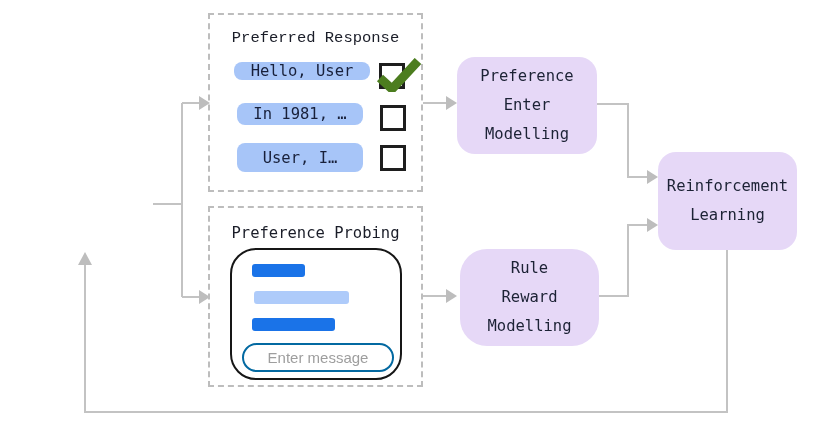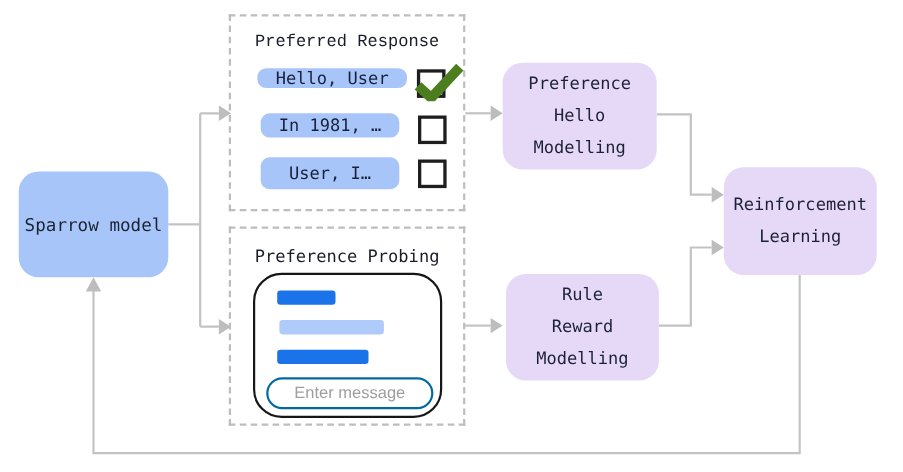--- a/index.html
+++ b/index.html
@@ -25,21 +25,21 @@
     text-align: center;
     border-radius: 18px;
     font-size: 15.5px;
     line-height: 29px;
     white-space: pre-line;
   }
   .box.blue  { background: #a7c5f8; }
   .box.purple{ background: #e6d8f7; }
   .sparrow-box { left: 17px; top: 156px; width: 136px; height: 96px; font-size: 16px; }
   .preference-box { left: 457px; top: 57px;  width: 140px; height: 97px; }
-  .rule-box       { left: 460px; top: 249px; width: 139px; height: 97px; }
+  .rule-box       { left: 460px; top: 249px; width: 139px; height: 97px; border-radius: 27px; }
   .rl-box         { left: 658px; top: 152px; width: 139px; height: 98px; }
   .dashed-panel {
     position: absolute;
     border: 2px dashed #bdbdbd;
     background: transparent;
     box-sizing: border-box;
   }
   .preferred-panel   { left: 208px; top: 13px;  width: 215px; height: 179px; }
   .adversarial-panel { left: 208px; top: 206px; width: 215px; height: 181px; }
   .panel-title {
@@ -133,23 +133,20 @@
       <polygon points="199,96 199,110 210,103"></polygon>
       <polygon points="199,290 199,304 210,297"></polygon>
       <polygon points="446,96 446,110 457,103"></polygon>
       <polygon points="446,289 446,303 457,296"></polygon>
       <polygon points="647,170 647,184 658,177"></polygon>
       <polygon points="647,218 647,232 658,225"></polygon>
       <polygon points="78,265 92,265 85,252"></polygon>
     </g>
   </svg>
 
-  <div class="box blue sparrow-box">
-    <span>Sparrow model</span>
-  </div>
 
   <div class="dashed-panel preferred-panel">
     <div class="panel-title">Preferred Response</div>
 
     <div class="pill pill-1">
       <span>Hello, User</span>
     </div>
     <div class="checkbox checkbox-1"></div>
     <svg class="checkmark-icon" viewBox="0 0 46 34">
       <polyline points="4,20 16,31 42,3" stroke="#4c7d1f" stroke-width="9" fill="none"></polyline>
@@ -174,21 +171,21 @@
       <div class="chat-bar chat-bar-2"></div>
       <div class="chat-bar chat-bar-3"></div>
       <div class="chat-input">
         <span>Enter message</span>
       </div>
     </div>
   </div>
 
   <div class="box purple preference-box">
     <span>Preference
-Hello
+Enter
 Modelling</span>
   </div>
 
   <div class="box purple rule-box">
     <span>Rule
 Reward
 Modelling</span>
   </div>
 
   <div class="box purple rl-box">

